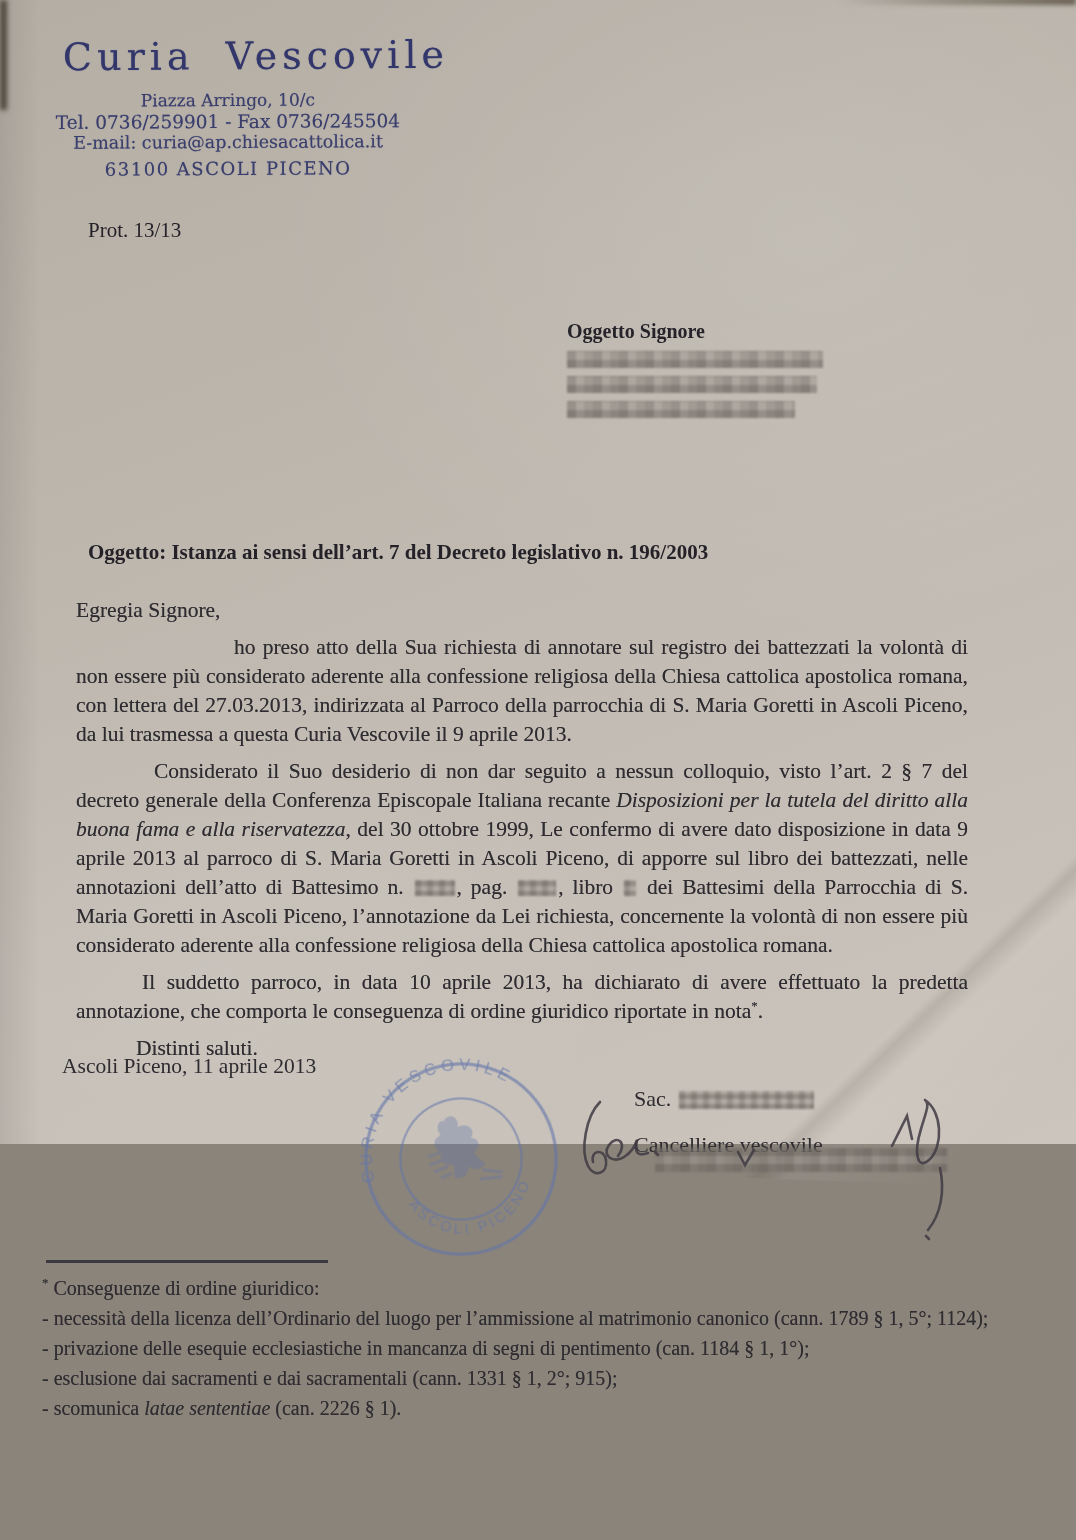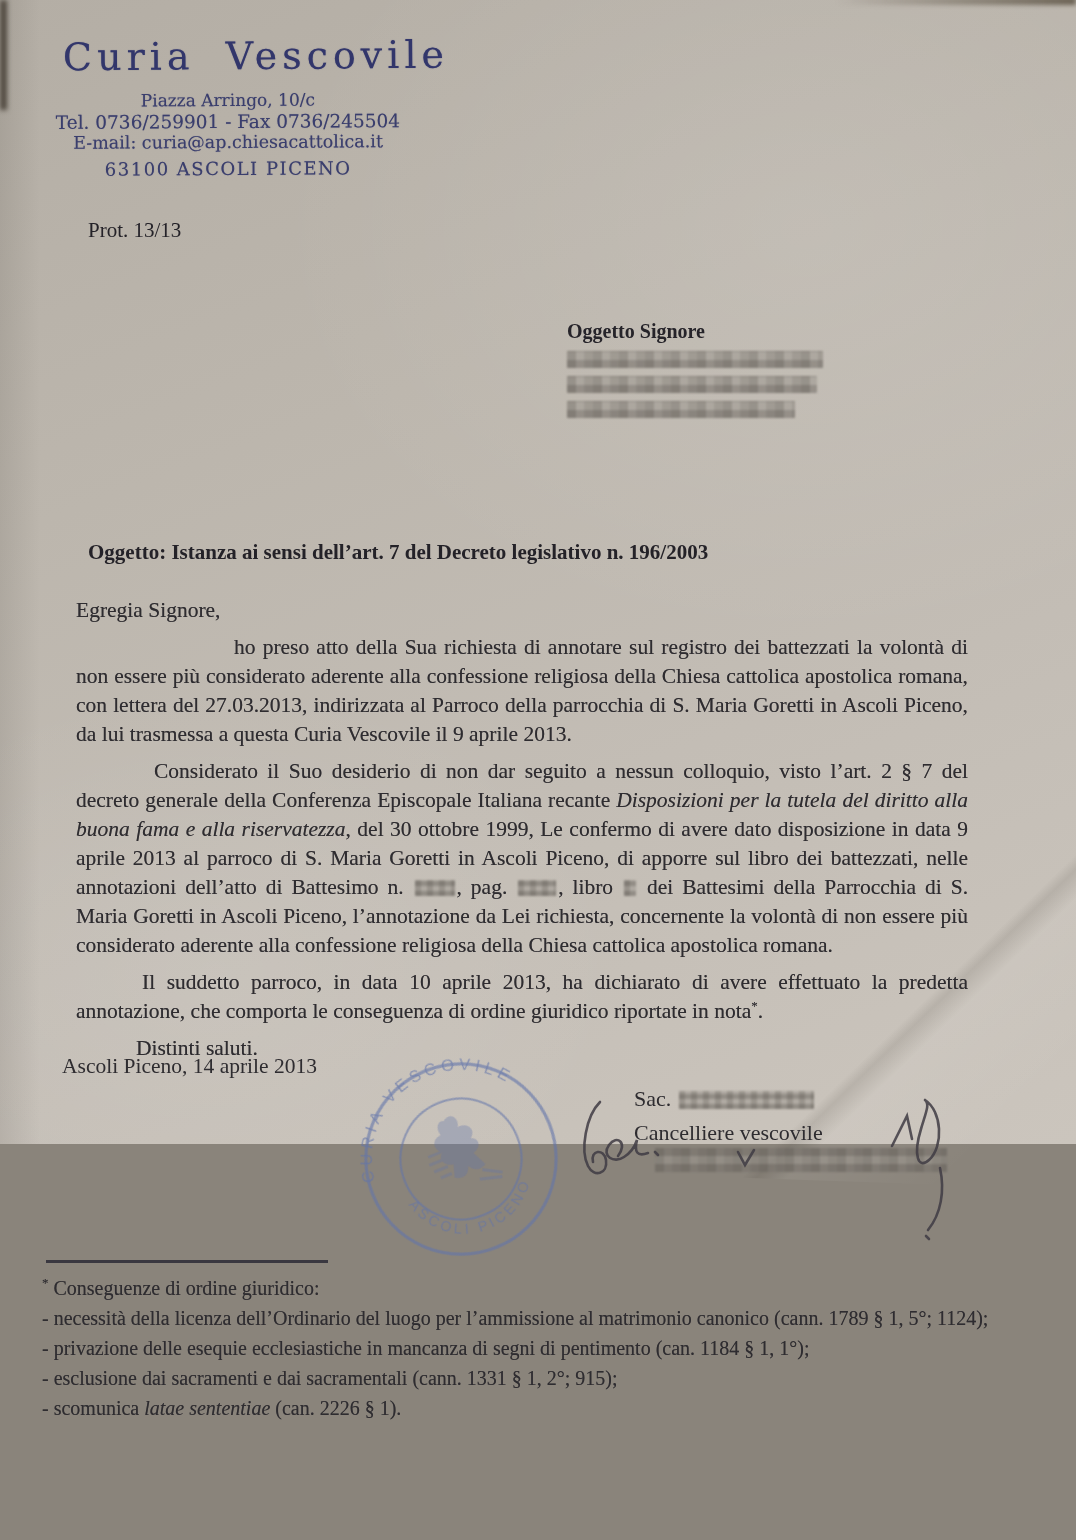--- a/index.html
+++ b/index.html
@@ -77,21 +77,21 @@
   .dateline{position:absolute;left:62px;top:1054px;font-size:21.5px;}
 
   
   .stamp{position:absolute;left:352px;top:1050px;width:218px;height:218px;
     transform:rotate(-22deg);opacity:.85;}
 
   
   .sig-block{position:absolute;left:634px;top:1086px;font-size:22px;}
   .sig-block .row1{white-space:nowrap;}
   .sig-block .row1 .redact-inline{width:135px;height:18px;vertical-align:-3px;}
-  .sig-title{margin-top:8px;}
+  .sig-title{margin-top:20px;}
   .sig-art{position:absolute;left:570px;top:1090px;width:450px;height:160px;pointer-events:none;}
   .sig-name-redact{position:absolute;left:655px;top:1140px;width:292px;height:24px;}
 
   
   .footnote{position:absolute;left:42px;top:1248px;width:990px;font-size:20px;line-height:30px;
     text-shadow:0 0 .5px rgba(46,44,48,.5);}
   .fn-rule{width:282px;height:0;border-top:3px solid #3a3840;margin:12px 0 10px 4px;}
   .footnote .fn-line{margin:0;}
 </style>
 </head>
@@ -124,21 +124,21 @@
   <div class="subject">Oggetto: Istanza ai sensi dell’art. 7 del Decreto legislativo n. 196/2003</div>
 
   <div class="body-text">
     <p>Egregia Signore,</p>
     <p class="indent-xl">ho preso atto della Sua richiesta di annotare sul registro dei battezzati la volontà di non essere più considerato aderente alla confessione religiosa della Chiesa cattolica apostolica romana, con lettera del 27.03.2013, indirizzata al Parroco della parrocchia di S. Maria Goretti in Ascoli Piceno, da lui trasmessa a questa Curia Vescovile il 9 aprile 2013.</p>
     <p class="indent-lg"><span>Considerato il  Suo desiderio di non dar seguito a nessun colloquio, visto l’art. 2 § 7 del decreto generale della Conferenza Episcopale Italiana recante </span><span class="it">Disposizioni per la tutela del diritto alla buona fama e alla riservatezza</span><span>, del 30 ottobre 1999, Le confermo di avere dato disposizione in data 9 aprile 2013 al parroco di S. Maria Goretti in Ascoli Piceno, di apporre sul libro dei battezzati, nelle annotazioni dell’atto di Battesimo n. </span><span class="redact-inline" style="width:40px"></span><span>, pag. </span><span class="redact-inline" style="width:38px"></span><span>, libro </span><span class="redact-inline" style="width:12px"></span><span> dei Battesimi della Parrocchia di S. Maria Goretti in Ascoli Piceno, l’annotazione da Lei richiesta, concernente la volontà di non essere più considerato aderente alla confessione religiosa della Chiesa cattolica apostolica romana.</span></p>
     <p class="indent-md"><span>Il suddetto parroco, in data 10 aprile 2013, ha dichiarato di avere effettuato la predetta annotazione, che comporta le conseguenza di ordine giuridico riportate in nota</span><sup>*</sup><span>.</span></p>
     <p class="indent-sm">Distinti saluti.</p>
   </div>
 
-  <div class="dateline">Ascoli Piceno, 14 aprile 2013</div>
+  <div class="dateline">Ascoli Piceno, 11 aprile 2013</div>
 
   <svg class="stamp" viewBox="0 0 220 220">
     <defs>
       <path id="arcTop" d="M 20,110 A 90,90 0 0 1 200,110"></path>
       <path id="arcBot" d="M 42,118 A 68,68 0 0 0 178,118"></path>
       <filter id="inkblur">
           <feGaussianBlur stdDeviation="0.8"></feGaussianBlur>
         </filter>
     </defs>
     <g filter="url(#inkblur)" fill="none" stroke="#6375ab">

